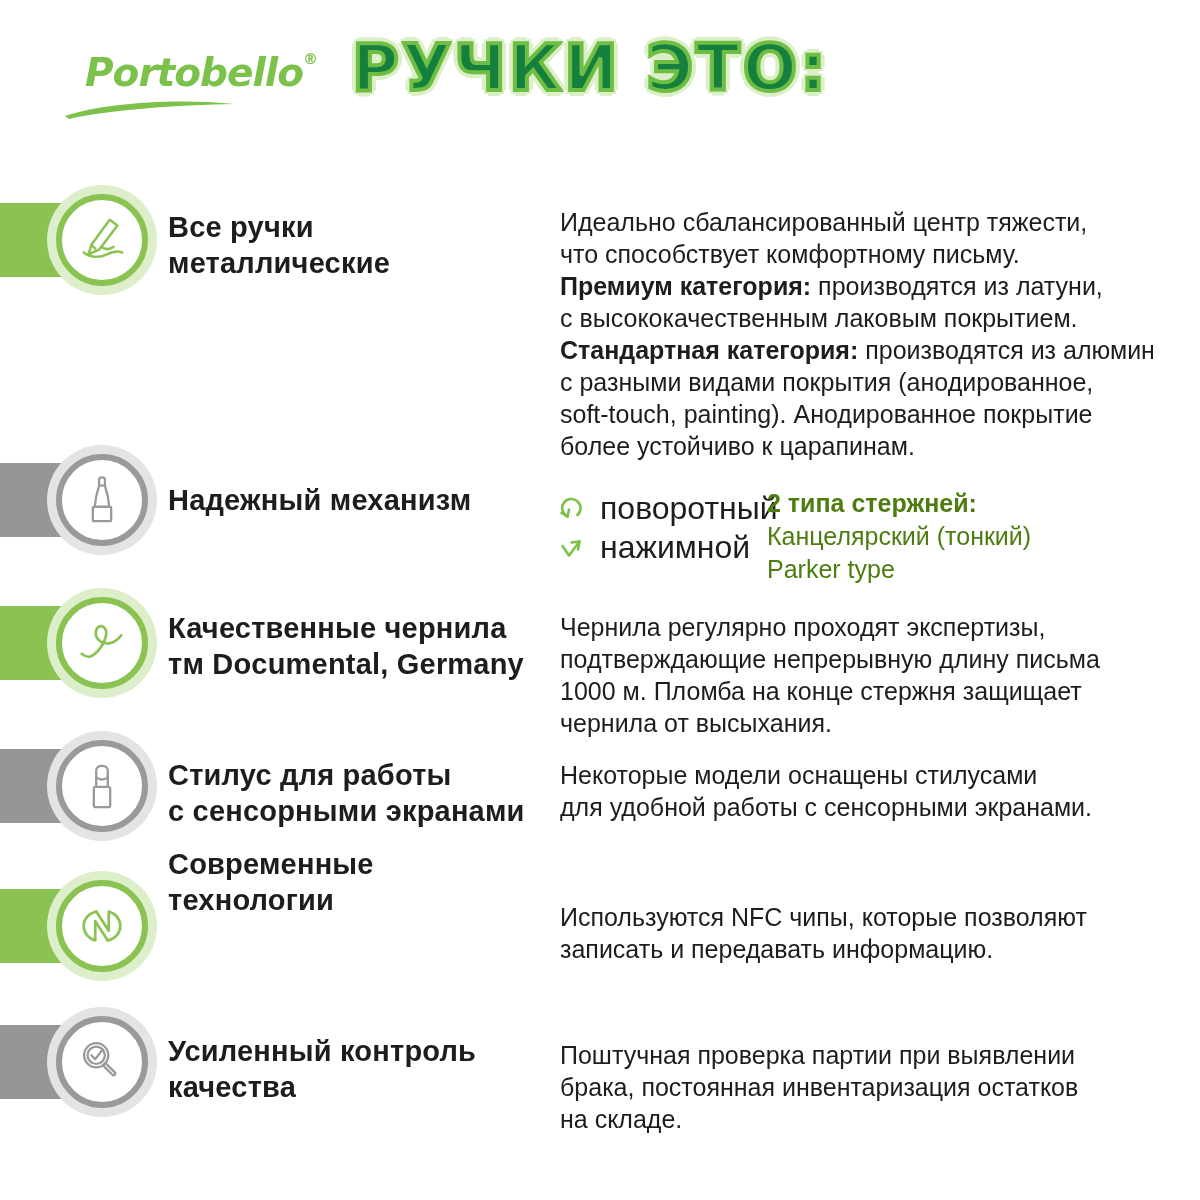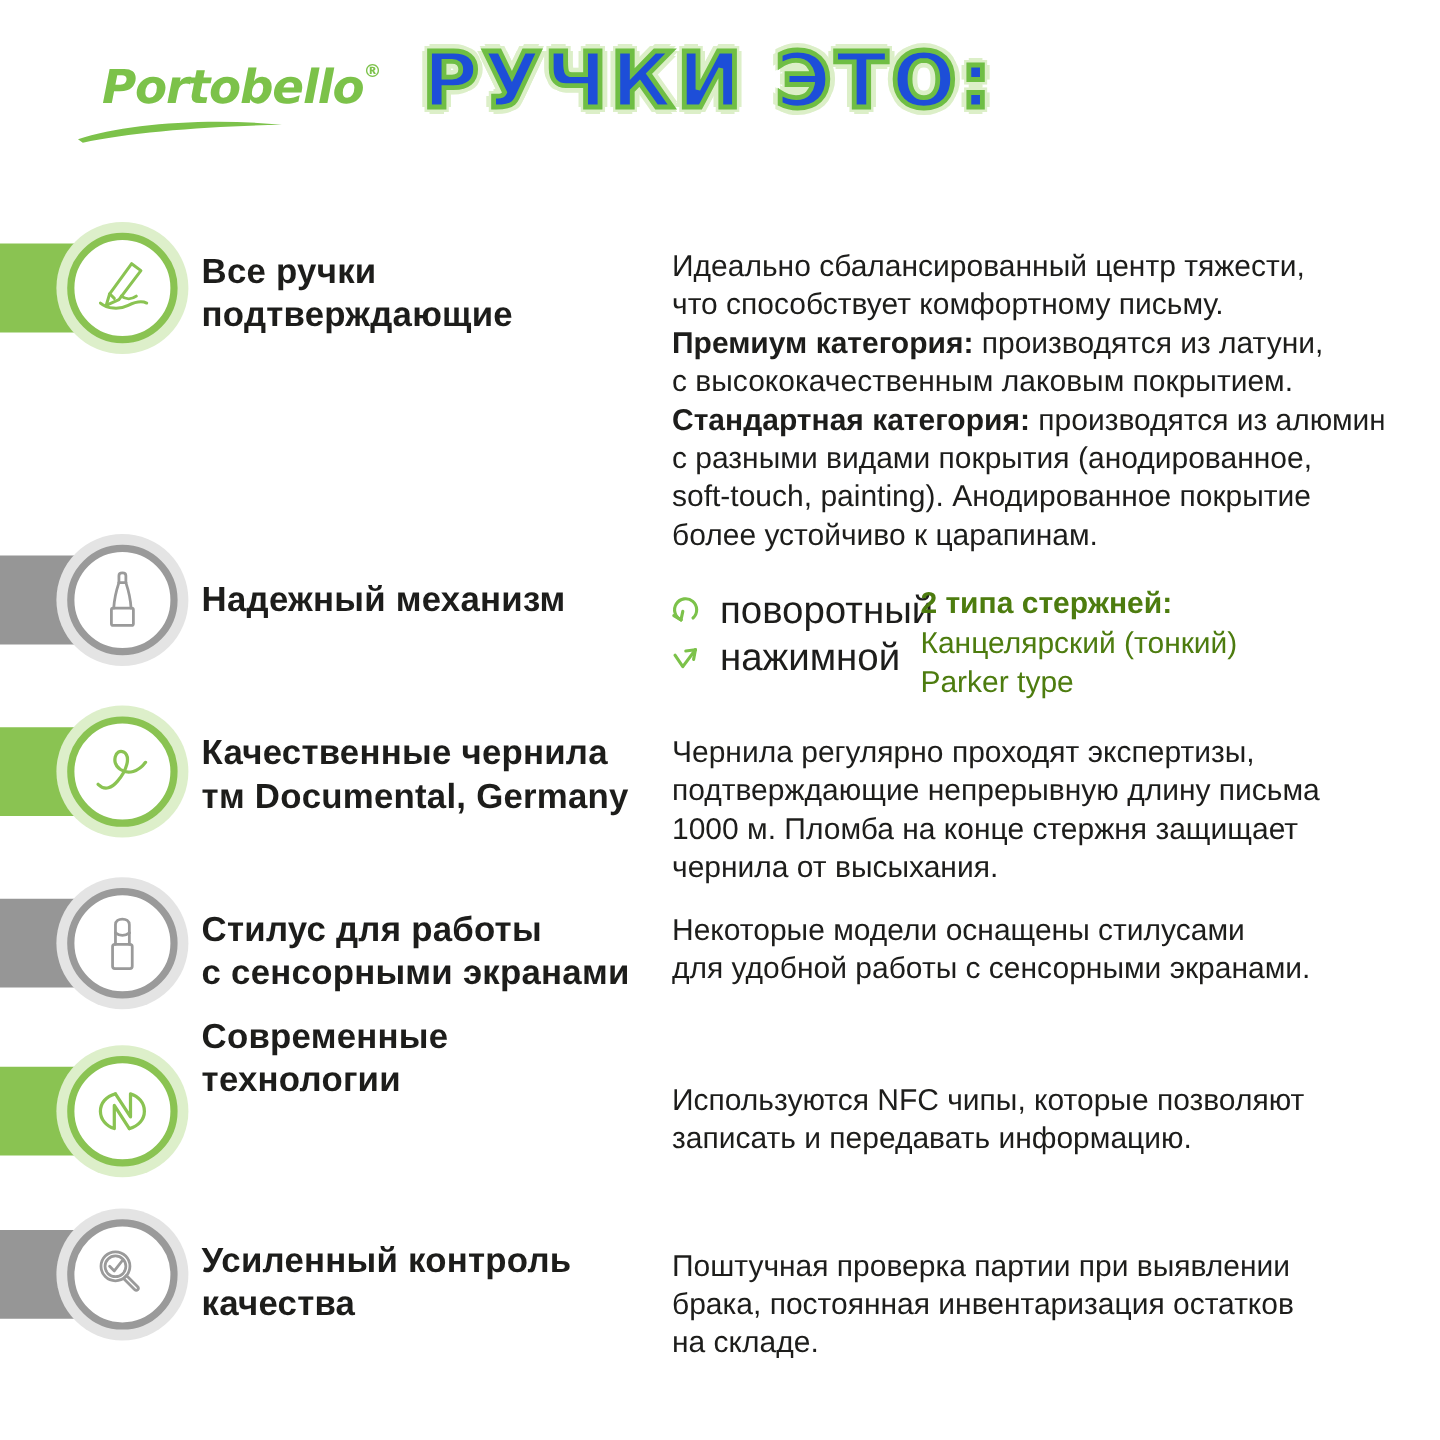--- a/index.html
+++ b/index.html
@@ -9,21 +9,21 @@
   
   .logo{position:absolute;left:85px;top:50px;}
   .logo-text{font-family:"DejaVu Sans",sans-serif;font-style:italic;font-weight:bold;
              font-size:39px;color:#7cc24a;letter-spacing:-1px;}
   .logo-reg{font-family:"DejaVu Sans",sans-serif;font-weight:bold;font-size:15px;
             color:#7cc24a;vertical-align:22px;}
   .swoosh{position:absolute;left:-23px;top:47px;}
 
   .title{position:absolute;left:352px;top:36px;margin:0;
          font-family:"DejaVu Sans",sans-serif;font-size:64px;font-weight:bold;
-         letter-spacing:3px;line-height:1;color:#1d4ed8;
+         letter-spacing:3px;line-height:1;color:#15803d;
          -webkit-text-stroke:4px #6fbe44;
          text-shadow:6px 0 #dcefc8,-6px 0 #dcefc8,0 6px #dcefc8,0 -6px #dcefc8,
                      4px 4px #dcefc8,-4px 4px #dcefc8,4px -4px #dcefc8,-4px -4px #dcefc8;}
 
   
   .row{position:absolute;inset:0;pointer-events:none;}
   .bar{position:absolute;left:0;width:96px;height:74px;border-radius:0 10px 10px 0;}
   .bar.green{background:#8ac352;}
   .bar.gray{background:#969696;}
 
@@ -67,21 +67,21 @@
       <div class="disc green">
         <svg width="54" height="54" viewBox="0 0 56 56" fill="none" stroke="#8ac352" stroke-width="2.6" stroke-linecap="round" stroke-linejoin="round">
           <path d="M36 7 L44 13 L25 38 L14 43 L17 33 Z"></path>
           <path d="M17 33 L21 37"></path>
           <path d="M9 41 C15 46 25 47 33 43 C39 40 45 39 49 41"></path>
           <path d="M27 35 C31 38 36 38 40 35"></path>
         </svg>
       </div>
     </div>
     <h2 class="heading" style="top:209px">Все ручки
-подтверждающие</h2>
+металлические</h2>
     <div class="body" style="top:206px"><span>Идеально сбалансированный центр тяжести,
 что способствует комфортному письму.
 </span><b>Премиум категория:</b><span> производятся из латуни,
 с высококачественным лаковым покрытием.
 </span><b>Стандартная категория:</b><span> производятся из алюминия
 с разными видами покрытия (анодированное,
 soft-touch, painting). Анодированное покрытие
 более устойчиво к царапинам.</span></div>
   </section>
 

